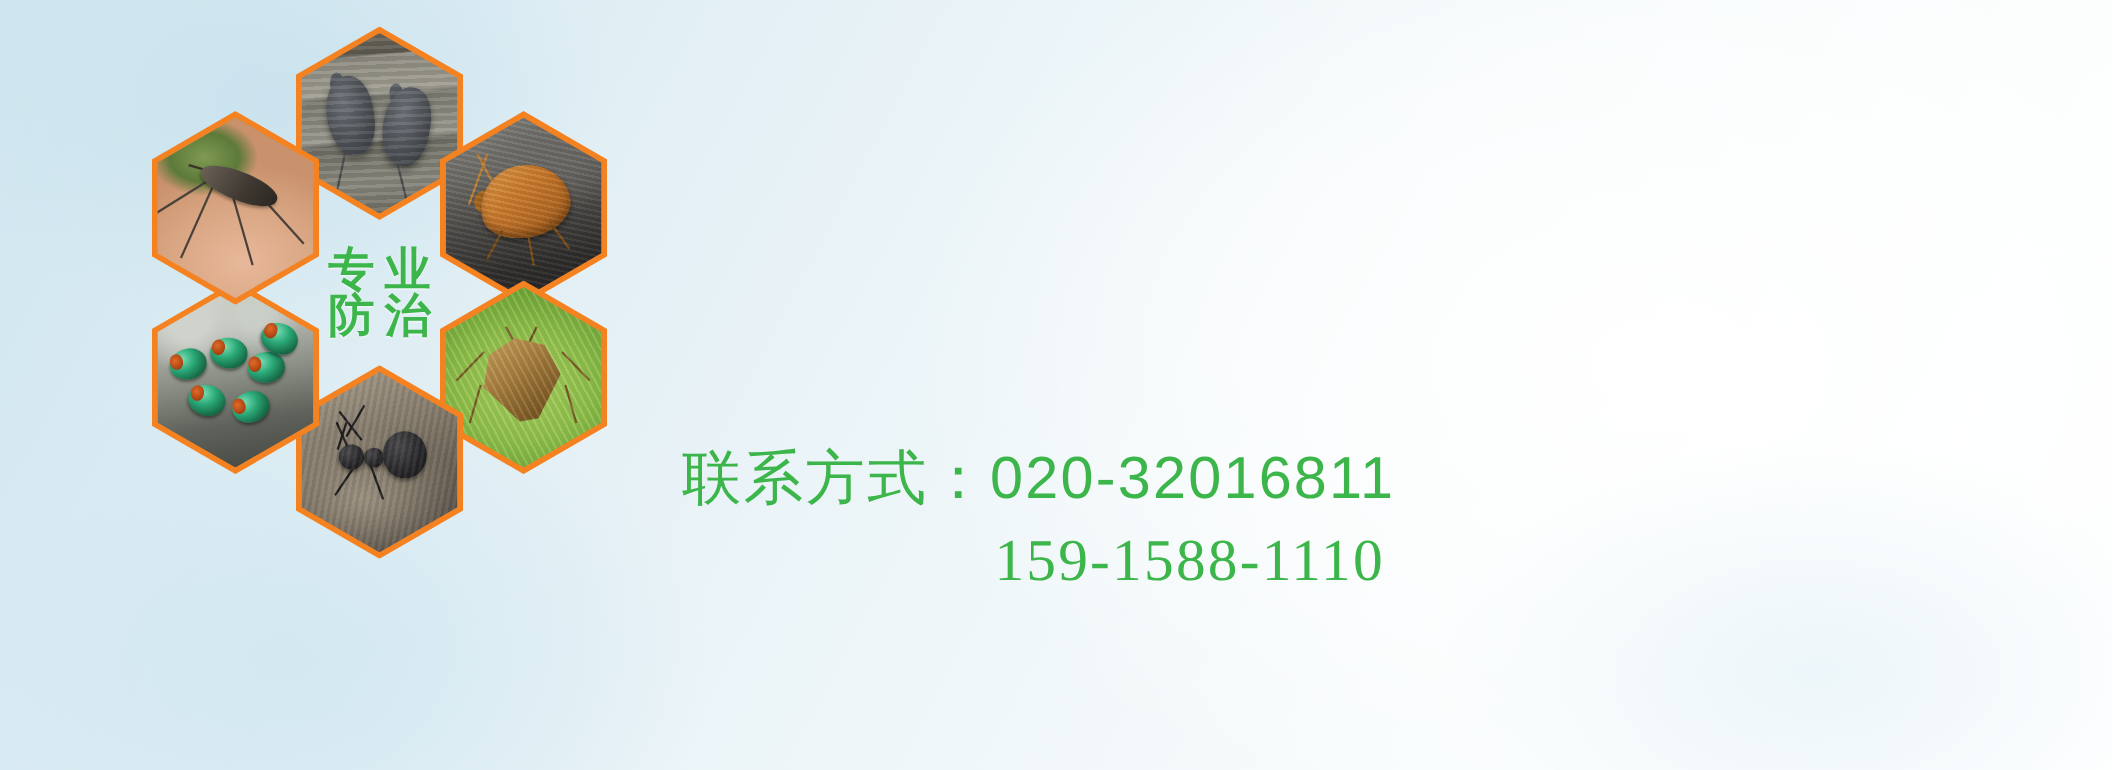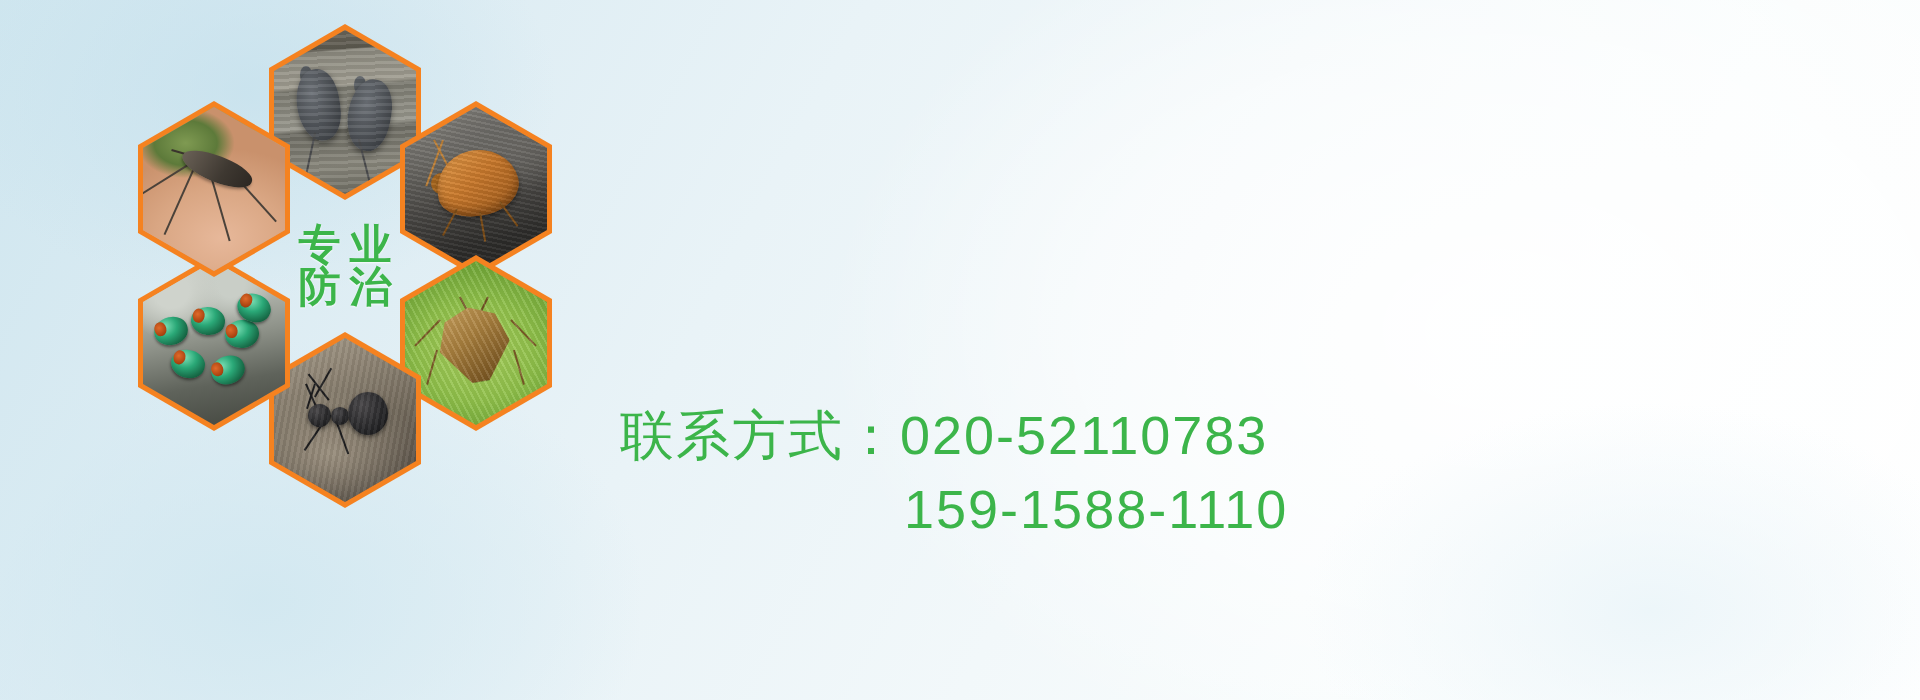--- a/index.html
+++ b/index.html
@@ -292,20 +292,21 @@
     line-height:74px;
     letter-spacing:2px;
     white-space:nowrap;
   }
   .contact .line2 {
     font-size:54px;
     line-height:74px;
     letter-spacing:2px;
     padding-left:284px;
     white-space:nowrap;
+    font-family:Liberation Serif, serif;
   }
 </style>
 </head>
 <body>
 
 <div class="banner">
 
   <div class="haze-tl"></div>
   <div class="haze-bl"></div>
   <div class="haze-br"></div>
@@ -401,17 +402,17 @@
           <span>专业</span>
           <span>防治</span>
         </div>
       </div>
     </div>
 
   </div>
 
 
   <div class="contact">
-    <div class="line1">联系方式：020-52110783</div>
+    <div class="line1">联系方式：020-32016811</div>
     <div class="line2">159-1588-1110</div>
   </div>
 
 </div>
 
 </body></html>

